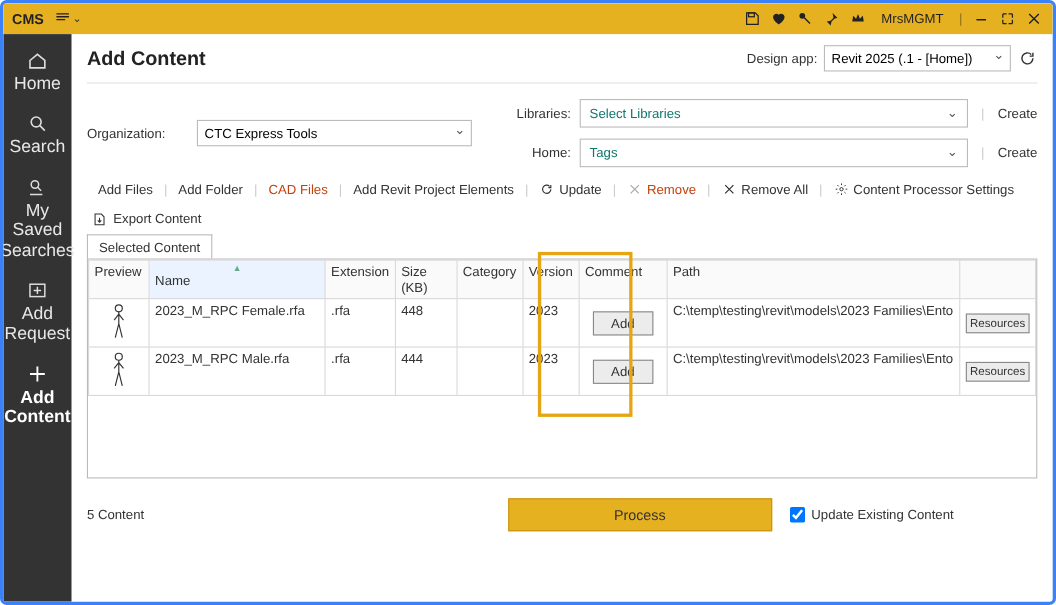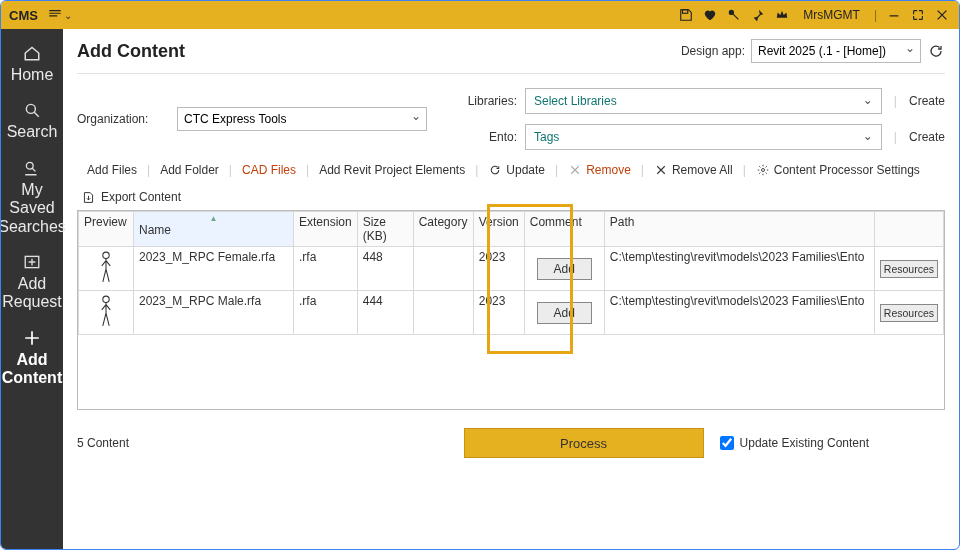--- a/index.html
+++ b/index.html
@@ -1,17 +1,17 @@
 <!DOCTYPE html>
 <html><head>
 <meta charset="utf-8">
 <style>
   * { box-sizing: border-box; margin: 0; padding: 0; }
   body { font-family: "Segoe UI", Arial, sans-serif; font-size: 12px; color: #333; width: 960px; height: 550px; overflow: hidden; }
-  .app { display: flex; flex-direction: column; width: 960px; height: 550px; border: 1px solid #3b82f6; border-radius: 6px; overflow: hidden; background: #fff; }
+  .app { display: flex; flex-direction: column; width: 960px; height: 550px; border: 3px solid #3b82f6; border-radius: 6px; overflow: hidden; background: #fff; }
   
   .titlebar { background: #e6b121; height: 28px; display: flex; align-items: center; padding: 0 8px; gap: 6px; }
   .titlebar .brand { font-weight: 600; font-size: 13px; color: #222; }
   .titlebar .left-icon { display:flex; align-items:center; gap:2px; margin-left:4px; cursor:pointer; }
   .titlebar .spacer { flex: 1; }
   .ticon { width: 18px; height: 18px; display:flex; align-items:center; justify-content:center; color:#222; cursor:pointer; }
   .titlebar .user { font-size: 12px; color:#222; margin: 0 6px; }
   .titlebar .sep { color: rgba(0,0,0,.4); margin: 0 2px; }
   
   .body { flex:1; display:flex; min-height:0; }
@@ -203,21 +203,21 @@
         <div style="flex:1; display:flex; flex-direction:column; gap:10px;">
           <div style="display:flex; align-items:center; gap:8px;">
             <span style="width:60px; text-align:right;">Libraries:</span>
             <div class="widebox">
                 <span>Select Libraries</span>
               </div>
             <span class="vsep">|</span>
             <span class="linkbtn">Create</span>
           </div>
           <div style="display:flex; align-items:center; gap:8px;">
-            <span style="width:60px; text-align:right;">Ento:</span>
+            <span style="width:60px; text-align:right;">Home:</span>
             <div class="widebox">
                 <span>Tags</span>
               </div>
             <span class="vsep">|</span>
             <span class="linkbtn">Create</span>
           </div>
         </div>
       </div>
 
       <div class="toolbar">
@@ -278,20 +278,23 @@
       <div class="exportrow">
         <span class="smicon">
             <svg width="13" height="13" viewBox="0 0 16 16">
               <path d="M3 2h7l3 3v9H3z" fill="none" stroke="#333" stroke-width="1.2"></path>
               <path d="M8 6v5M6 9l2 2 2-2" fill="none" stroke="#333" stroke-width="1.2"></path>
             </svg>
           </span>
         <span class="linkbtn">Export Content</span>
       </div>
 
+      <div>
+        <span class="tab">Selected Content</span>
+      </div>
       <div class="tablewrap-outer">
         <div class="tablewrap">
           <table>
             <colgroup>
               <col style="width:55px">
                 <col style="width:160px">
                 <col style="width:62px">
                 <col style="width:56px">
                 <col style="width:60px">
                 <col style="width:48px">

